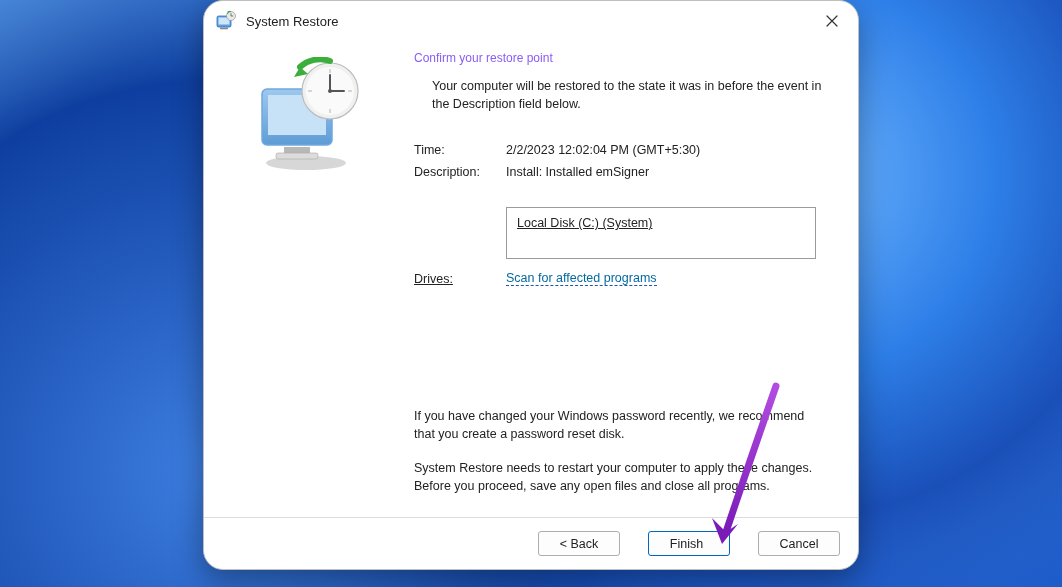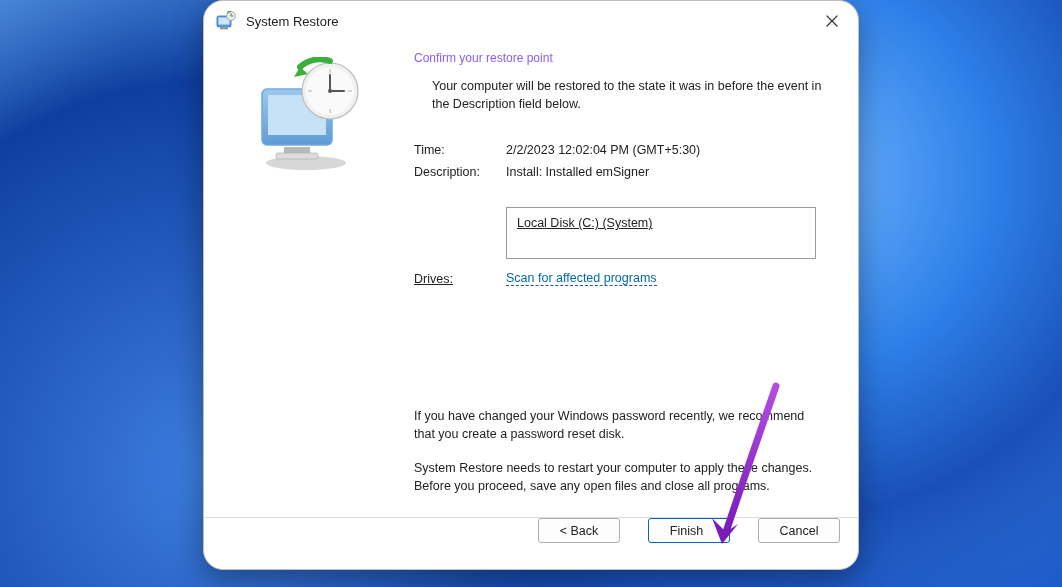--- a/index.html
+++ b/index.html
@@ -36,21 +36,21 @@
     .intro { font-size:12.5px; color:#222; line-height:1.45; margin-left:18px; margin-bottom:30px; }
     .row { display:flex; font-size:12.5px; color:#222; margin-bottom:8px; }
     .row .label { width:92px; flex-shrink:0; }
     .row .value { flex:1; }
     .drives-box { border:1px solid #9b9b9b; width:310px; height:52px; padding:8px 10px; font-size:12.5px; color:#222; }
     .scan-link { color:#0369a1; font-size:12.5px; text-decoration:none; border-bottom:1px dashed #1b55b5; display:inline-block; margin-top:12px; cursor:pointer; }
     .spacer { flex:1; }
     .note { font-size:12.5px; color:#222; line-height:1.45; margin-bottom:16px; }
     .footer {
       height:52px; border-top:1px solid #dcdcdc;
-      display:flex; justify-content:flex-end;
+      display:flex; align-items:center; justify-content:flex-end;
       padding:0 18px; gap:28px;
     }
     .btn {
       min-width:82px; height:25px; font-size:12.5px; color:#222;
       background:#fdfdfd; border:1px solid #adadad; border-radius:3px;
       cursor:pointer; padding:0 12px;
     }
     .btn.primary { border:1.5px solid #0067c0;padding-left:7px; }
     .arrow {
       position:absolute; left:704px; top:382px; width:110px; height:180px; pointer-events:none;

